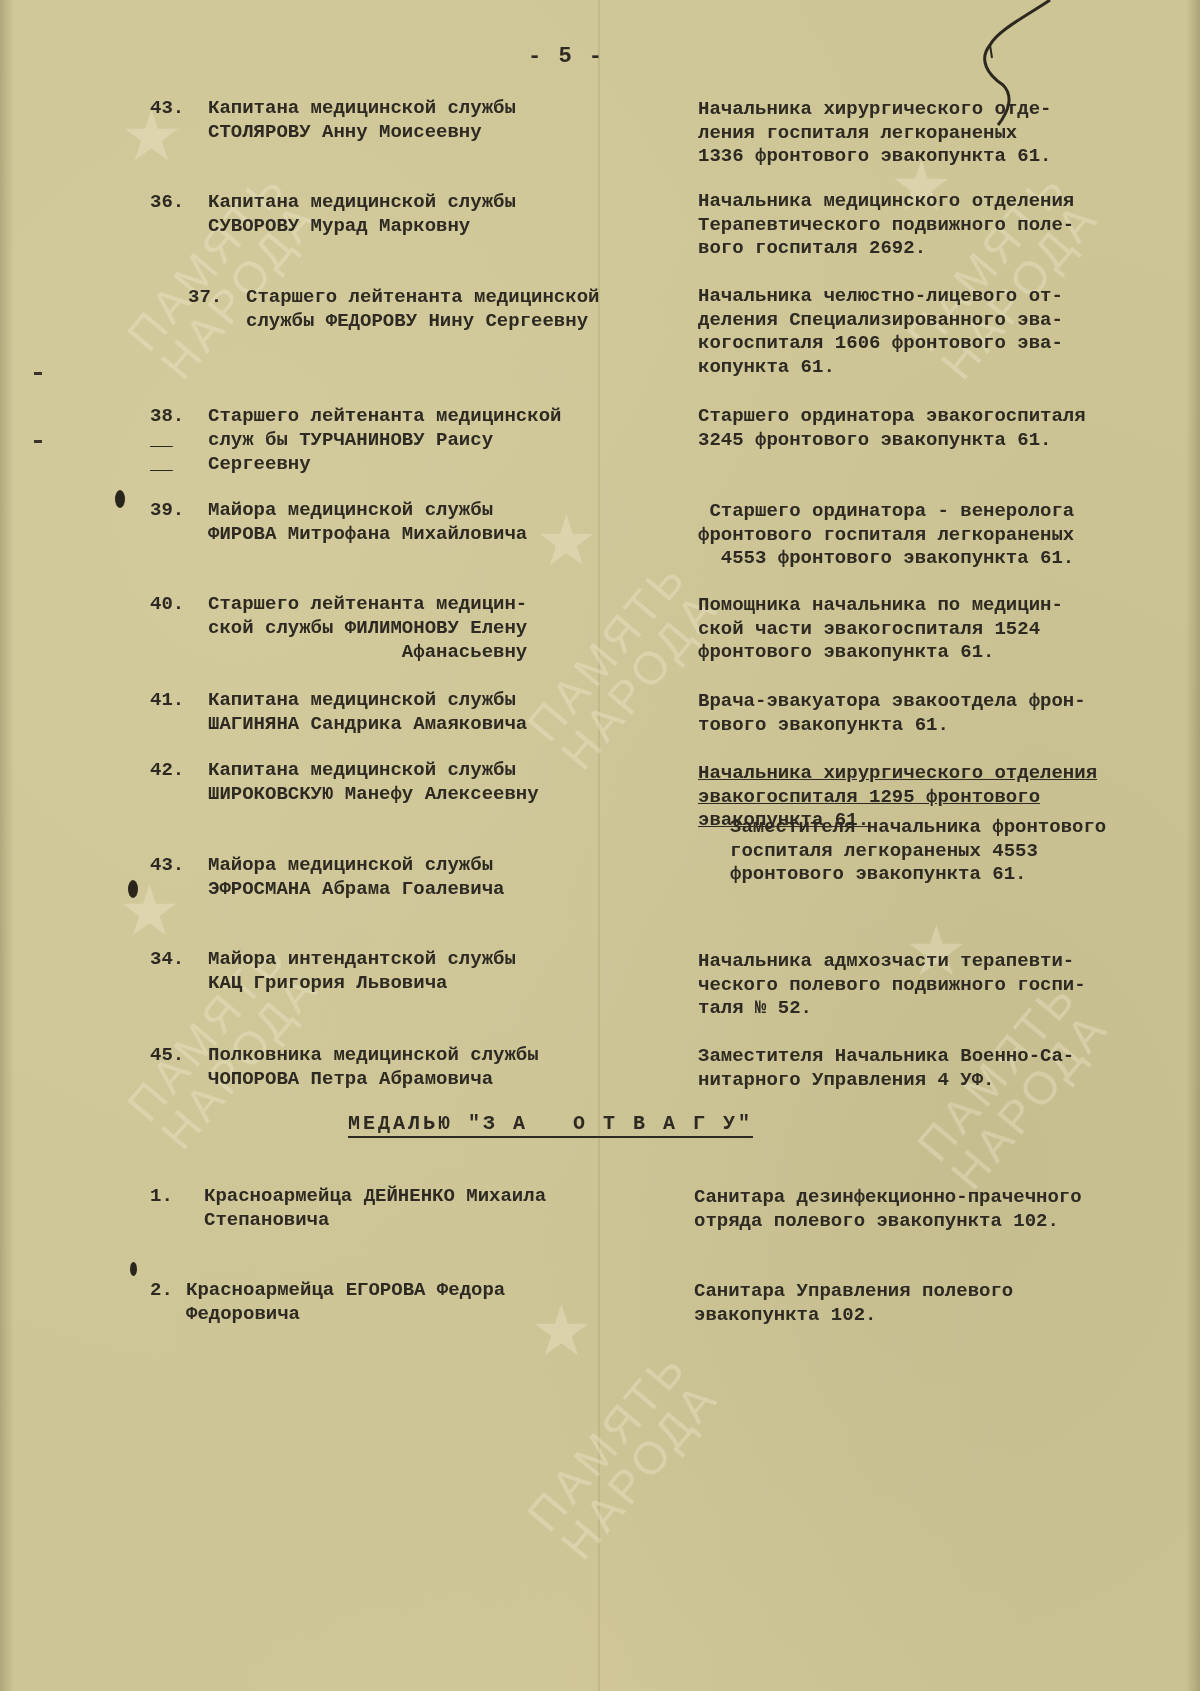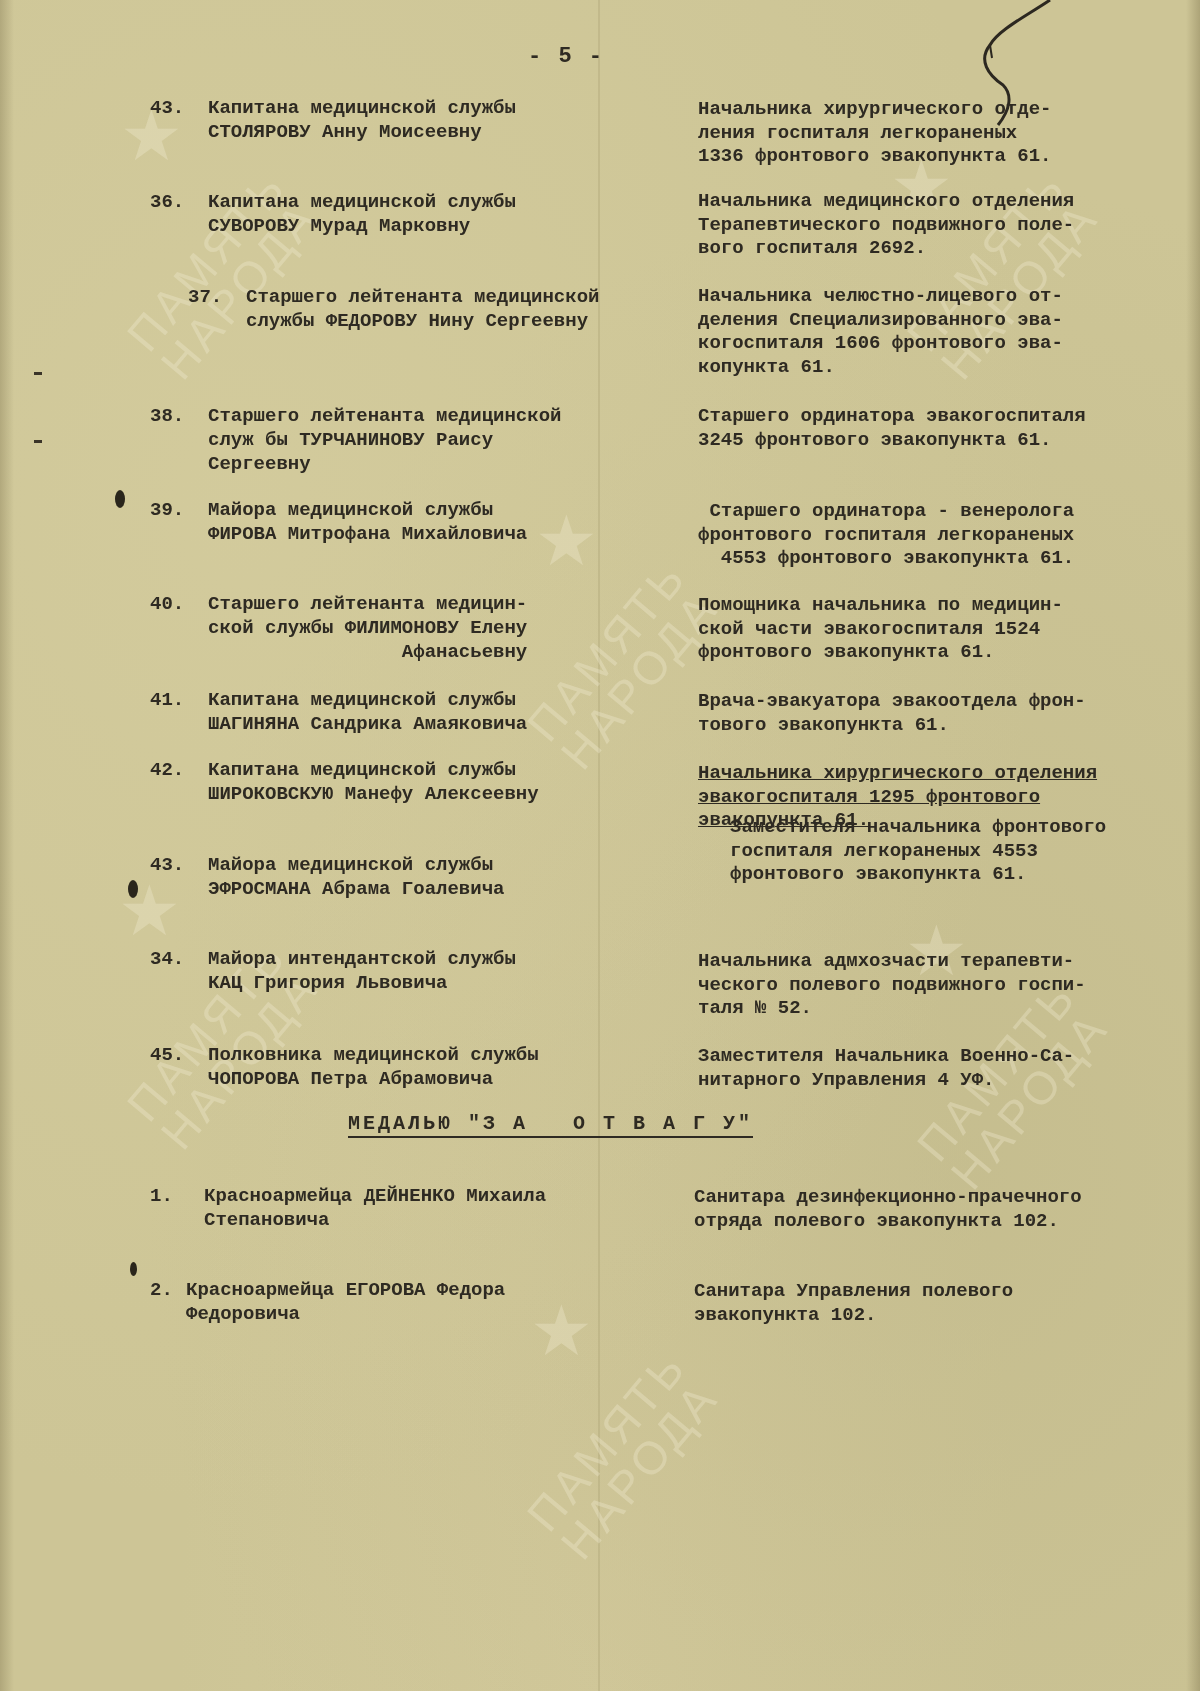--- a/index.html
+++ b/index.html
@@ -86,21 +86,21 @@
 <div class="entry" style="left:150px;top:285px;margin-left:38px;">
   <span class="num">37.</span>
   <span class="txt">Старшего лейтенанта медицинской
 службы ФЕДОРОВУ Нину Сергеевну</span>
 </div>
 <div class="desc" style="top:285px;">Начальника челюстно-лицевого от-
 деления Специализированного эва-
 когоспиталя 1606 фронтового эва-
 копункта 61.</div>
 
-<div class="entry" style="left:150px;top:404px;">
+<div class="entry" style="left:150px;top:404px;text-decoration:underline;">
   <span class="num">38.</span>
   <span class="txt">Старшего лейтенанта медицинской
 служ бы ТУРЧАНИНОВУ Раису
 Сергеевну</span>
 </div>
 <div class="desc" style="top:405px;">Старшего ординатора эвакогоспиталя
 3245 фронтового эвакопункта 61.</div>
 
 <div class="entry" style="left:150px;top:498px;">
   <span class="num">39.</span>

